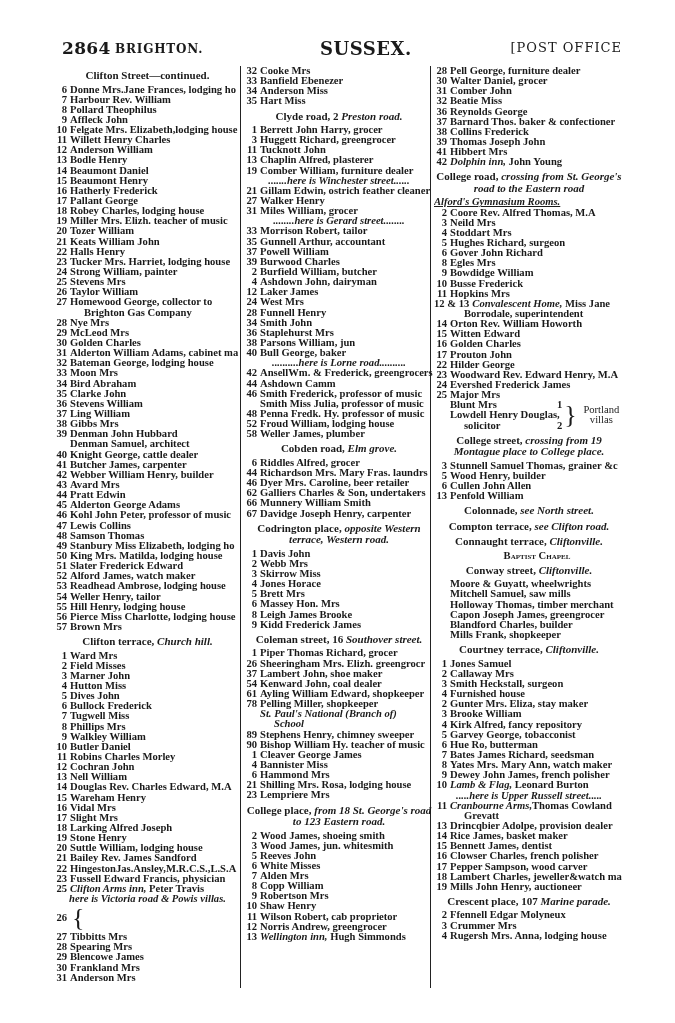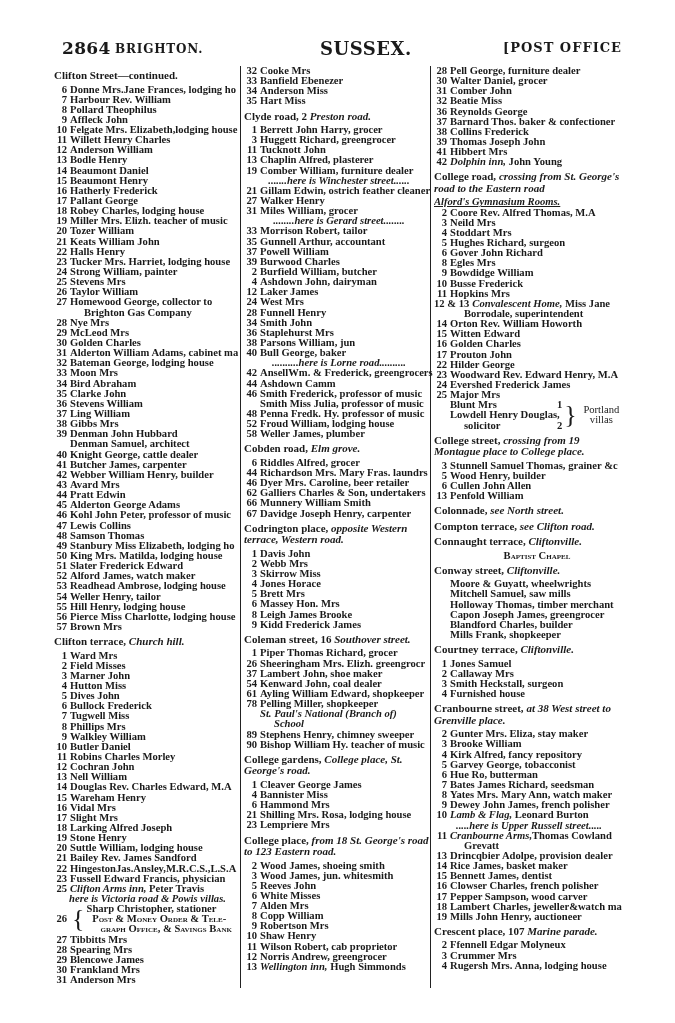--- a/index.html
+++ b/index.html
@@ -2,32 +2,32 @@
 <html><head>
 <meta charset="utf-8">
 <style>
   html, body { margin:0; padding:0; background:#ffffff; }
   body { width:675px; height:1023px; overflow:hidden; position:relative;
          font-family:"DejaVu Serif","Liberation Serif",serif; color:#1a1a1a; }
   .header { position:absolute; top:38px; left:62px; width:560px; height:20px; }
   .pageno { position:absolute; left:0; top:0; font-size:17px; font-weight:bold; letter-spacing:0.3px; }
   .town { position:absolute; left:53px; top:4px; font-size:12px; font-weight:bold; letter-spacing:0.8px; }
   .county { position:absolute; left:258px; top:0; font-size:18px; font-weight:bold; letter-spacing:0.5px; }
-  .po { position:absolute; right:0; top:2px; font-size:13px; font-weight:bold; letter-spacing:1px; }
+  .po { position:absolute; right:0; top:2px; font-size:13px; font-weight:normal; letter-spacing:1px; }
   .col { position:absolute; top:66px; font-family:"Liberation Serif","DejaVu Serif",serif;
          font-size:10.6px; line-height:10.15px; font-weight:bold; white-space:nowrap; }
   #col1 { left:54px; width:187px; }
   #col2 { left:244px; width:190px; }
   #col3 { left:434px; width:190px; }
   .rule { position:absolute; width:1px; background:#222; }
   .ln { display:block; overflow:hidden; height:10.15px; }
   .num { display:inline-block; min-width:13px; text-align:right; margin-right:3px; }
   .ind { padding-left:16px; }
   .ind2 { padding-left:30px; }
-  .hd { display:block; text-align:left; font-size:11px; margin-top:4px; margin-bottom:3px; line-height:11.5px; white-space:normal; }
+  .hd { display:block; text-align:center; font-size:11px; margin-top:4px; margin-bottom:3px; line-height:11.5px; white-space:normal; }
   .hd i, .it { font-style:italic; }
   .sc { font-variant:small-caps;text-align:center; }
   .dots { display:block; text-align:center; font-style:italic; }
   .brace-wrap { display:flex; align-items:center; }
   .brace { font-size:26px; font-weight:normal; line-height:28px; margin:0 2px; }
 </style>
 </head>
 <body>
 
 <div class="header">
@@ -118,25 +118,20 @@
     <span class="ln"><span class="num">19</span><span>Stone Henry</span></span>
     <span class="ln"><span class="num">20</span><span>Suttle William, lodging house</span></span>
     <span class="ln"><span class="num">21</span><span>Bailey Rev. James Sandford</span></span>
     <span class="ln"><span class="num">22</span><span>HingestonJas.Ansley,M.R.C.S.,L.S.A</span></span>
     <span class="ln"><span class="num">23</span><span>Fussell Edward Francis, physician</span></span>
     <span class="ln"><span class="num">25</span><i>Clifton Arms inn,</i> Peter Travis</span>
     <span class="ln dots">here is Victoria road &amp; Powis villas.</span>
     <div class="brace-wrap">
       <span class="num">26</span>
       <span class="brace">{</span>
-      <div>
-        <span class="ln">Sharp Christopher, stationer</span>
-        <span class="ln sc">Post &amp; Money Order &amp; Tele-</span>
-        <span class="ln sc" style="padding-left: 14px;">graph Office, &amp; Savings Bank</span>
-      </div>
     </div>
     <span class="ln"><span class="num">27</span><span>Tibbitts Mrs</span></span>
     <span class="ln"><span class="num">28</span><span>Spearing Mrs</span></span>
     <span class="ln"><span class="num">29</span><span>Blencowe James</span></span>
     <span class="ln"><span class="num">30</span><span>Frankland Mrs</span></span>
     <span class="ln"><span class="num">31</span><span>Anderson Mrs</span></span>
   </div>
 <div class="col" id="col2">
     <span class="ln"><span class="num">32</span><span>Cooke Mrs</span></span>
     <span class="ln"><span class="num">33</span><span>Banfield Ebenezer</span></span>
@@ -194,21 +189,20 @@
     <span class="ln"><span class="num">1</span><span>Piper Thomas Richard, grocer</span></span>
     <span class="ln"><span class="num">26</span><span>Sheeringham Mrs. Elizh. greengrocr</span></span>
     <span class="ln"><span class="num">37</span><span>Lambert John, shoe maker</span></span>
     <span class="ln"><span class="num">54</span><span>Kenward John, coal dealer</span></span>
     <span class="ln"><span class="num">61</span><span>Ayling William Edward, shopkeeper</span></span>
     <span class="ln"><span class="num">78</span><span>Pelling Miller, shopkeeper</span></span>
     <span class="ln ind it">St. Paul's National (Branch of)</span>
     <span class="ln ind2 it">School</span>
     <span class="ln"><span class="num">89</span><span>Stephens Henry, chimney sweeper</span></span>
     <span class="ln"><span class="num">90</span><span>Bishop William Hy. teacher of music</span></span>
-    <div class="hd"><span>College gardens,</span> <i>College place, St. George's road.</i></div>
     <span class="ln"><span class="num">1</span><span>Cleaver George James</span></span>
     <span class="ln"><span class="num">4</span><span>Bannister Miss</span></span>
     <span class="ln"><span class="num">6</span><span>Hammond Mrs</span></span>
     <span class="ln"><span class="num">21</span><span>Shilling Mrs. Rosa, lodging house</span></span>
     <span class="ln"><span class="num">23</span><span>Lempriere Mrs</span></span>
     <div class="hd"><span>College place,</span> <i>from 18 St. George's road to 123 Eastern road.</i></div>
     <span class="ln"><span class="num">2</span><span>Wood James, shoeing smith</span></span>
     <span class="ln"><span class="num">3</span><span>Wood James, jun. whitesmith</span></span>
     <span class="ln"><span class="num">5</span><span>Reeves John</span></span>
     <span class="ln"><span class="num">6</span><span>White Misses</span></span>
@@ -284,21 +278,20 @@
     <span class="ln"><span class="num" style="min-width: 13px;"></span><span>Mitchell Samuel, saw mills</span></span>
     <span class="ln"><span class="num" style="min-width: 13px;"></span><span>Holloway Thomas, timber merchant</span></span>
     <span class="ln"><span class="num" style="min-width: 13px;"></span><span>Capon Joseph James, greengrocer</span></span>
     <span class="ln"><span class="num" style="min-width: 13px;"></span><span>Blandford Charles, builder</span></span>
     <span class="ln"><span class="num" style="min-width: 13px;"></span><span>Mills Frank, shopkeeper</span></span>
     <div class="hd"><span>Courtney terrace,</span> <i>Cliftonville.</i></div>
     <span class="ln"><span class="num">1</span><span>Jones Samuel</span></span>
     <span class="ln"><span class="num">2</span><span>Callaway Mrs</span></span>
     <span class="ln"><span class="num">3</span><span>Smith Heckstall, surgeon</span></span>
     <span class="ln"><span class="num">4</span><span>Furnished house</span></span>
-    <div class="hd"><span>Cranbourne street,</span> <i>at 38 West street to Grenville place.</i></div>
     <span class="ln"><span class="num">2</span><span>Gunter Mrs. Eliza, stay maker</span></span>
     <span class="ln"><span class="num">3</span><span>Brooke William</span></span>
     <span class="ln"><span class="num">4</span><span>Kirk Alfred, fancy repository</span></span>
     <span class="ln"><span class="num">5</span><span>Garvey George, tobacconist</span></span>
     <span class="ln"><span class="num">6</span><span>Hue Ro, butterman</span></span>
     <span class="ln"><span class="num">7</span><span>Bates James Richard, seedsman</span></span>
     <span class="ln"><span class="num">8</span><span>Yates Mrs. Mary Ann, watch maker</span></span>
     <span class="ln"><span class="num">9</span><span>Dewey John James, french polisher</span></span>
     <span class="ln"><span class="num">10</span><i>Lamb &amp; Flag,</i> Leonard Burton</span>
     <span class="ln dots">.....here is Upper Russell street.....</span>

